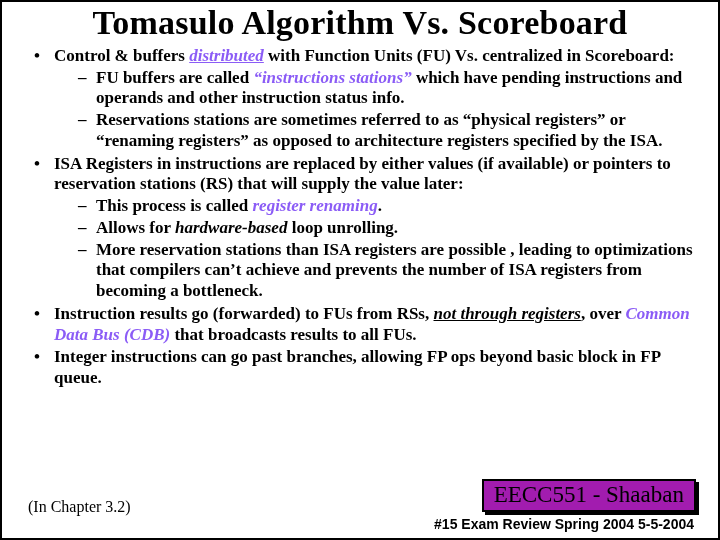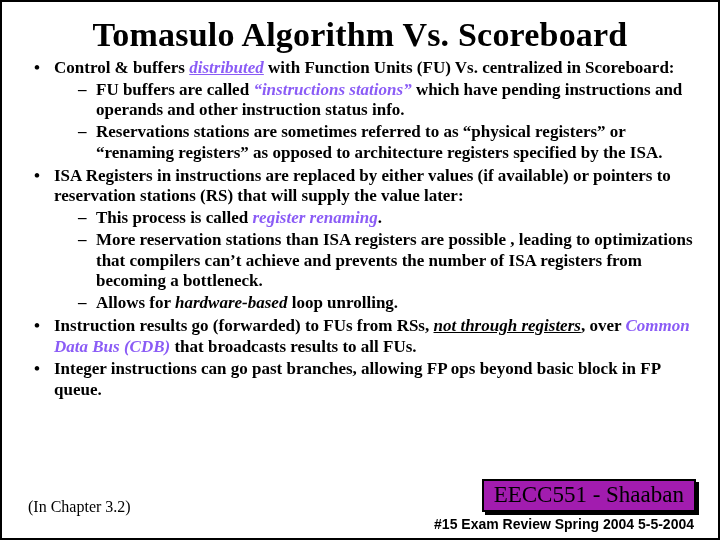--- a/index.html
+++ b/index.html
@@ -16,21 +16,21 @@
     width: 720px;
     height: 540px;
     border: 2px solid #000;
     position: relative;
     padding: 0 18px 0 18px;
   }
   .title {
     text-align: center;
     font-size: 34px;
     font-weight: bold;
-    margin: 14px 0 4px 0;
+    margin: 2px 0 4px 0;
     letter-spacing: 0.2px;
   }
   ul.top {
     margin: 0;
     padding: 0 0 0 14px;
     list-style: none;
   }
   ul.top > li {
     position: relative;
     padding-left: 20px;
@@ -113,24 +113,24 @@
         <li>Reservations stations are sometimes referred  to as “physical registers”  or “renaming registers”  as opposed to architecture registers specified by the ISA.</li>
       </ul>
     </li>
 
     <li>
       <span>ISA Registers in instructions are replaced by either values (if available) or pointers to reservation stations (RS) that will supply the value later:</span>
       <ul class="sub">
         <li>
           <span>This process is called </span><span class="red ital">register renaming</span><span>.</span>
         </li>
-        <li>More reservation stations than ISA registers are possible ,  leading to optimizations that compilers can’t achieve and prevents the number of ISA registers from becoming a bottleneck.</li>
         <li>
           <span>Allows for </span><span class="ital">hardware-based</span><span> loop unrolling.</span>
         </li>
+        <li>More reservation stations than ISA registers are possible ,  leading to optimizations that compilers can’t achieve and prevents the number of ISA registers from becoming a bottleneck.</li>
       </ul>
     </li>
 
     <li>
       <span>Instruction results go (forwarded) to FUs from RSs, </span><span class="ital ul">not through registers</span><span>, over </span><span class="red ital">Common Data Bus (CDB)</span><span> that broadcasts results to all FUs.</span>
     </li>
 
 
     <li>Integer instructions can go past branches, allowing FP ops beyond basic block in FP queue.</li>
 

